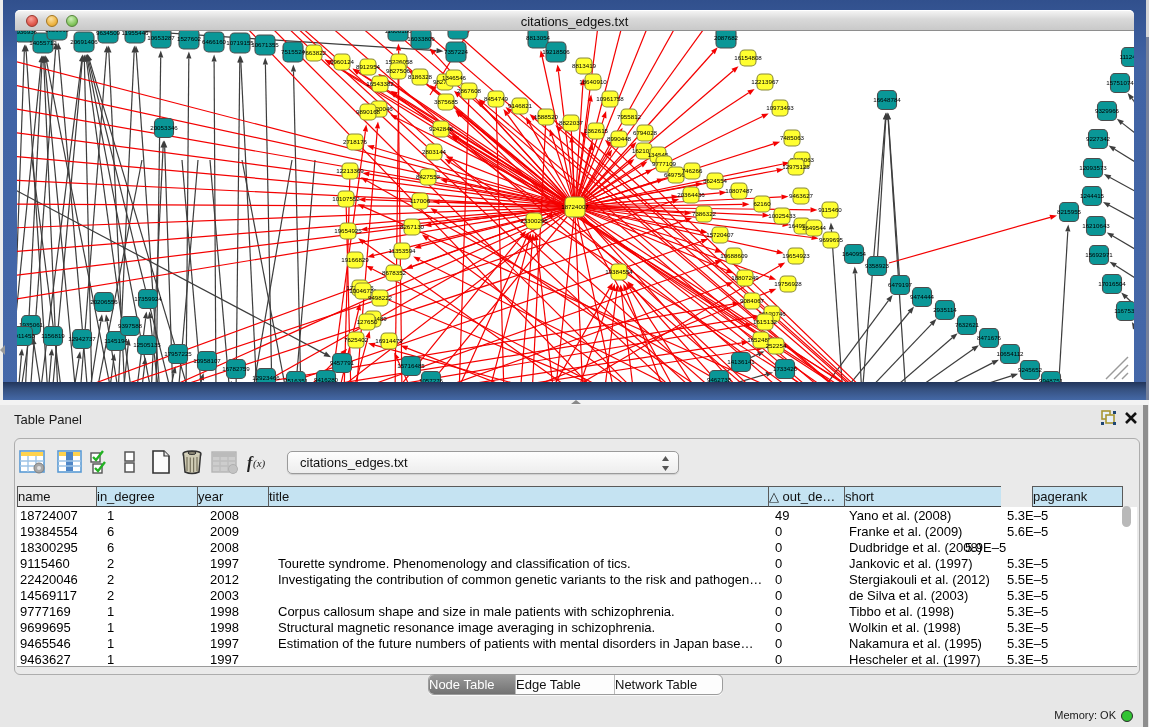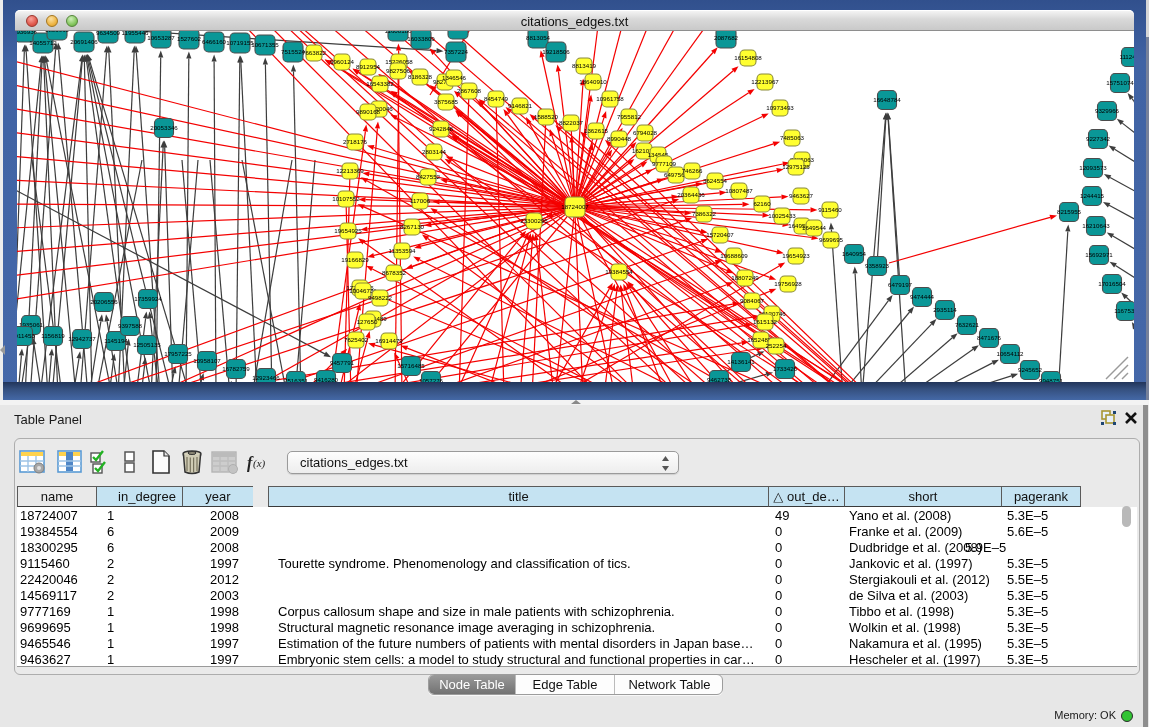--- a/index.html
+++ b/index.html
@@ -25,31 +25,31 @@
 #tpanel{left:0;top:405px;width:1149px;height:322px;background:#e7e7e7}
 #tptitle{left:14px;top:412px;font-size:13px;color:#1a1a1a}
 #rounded{left:14px;top:438px;width:1126px;height:237px;background:#eaeaea;
  border:1px solid #adadad;border-radius:6px}
 #combo{left:287px;top:451px;width:392px;height:23px;border:1px solid #9a9a9a;
  border-radius:5px;background:linear-gradient(#fdfdfd,#ededed);
  font-size:13px;color:#111;line-height:21px;padding-left:12px;
  box-shadow:0 1px 1px rgba(0,0,0,.12)}
 .hdr{position:absolute;top:486px;height:21px;border-top:1px solid #5a5a5a;
  border-bottom:1px solid #3a3a3a;border-left:1px solid #5a5a5a;
- background:#c5e3f2;font-size:13px;color:#111;text-align:center;line-height:20px}
+ background:#c5e3f2;font-size:13px;color:#111;text-align:left;line-height:20px}
 #tbody{left:17px;top:507px;width:1120px;height:160px;background:#fff;
  border-bottom:1px solid #9a9a9a}
 .trow{position:absolute;left:0;top:0;width:1149px;height:16px;font-size:13px;color:#000}
 .trow span{position:absolute;top:1px;white-space:nowrap}
 #vsb{left:1122px;top:506px;width:9px;height:21px;background:#b9b9b9;border-radius:5px}
 
 #tabs{left:428px;top:674px;width:295px;height:21px;border:1px solid #9c9c9c;
  border-radius:6px;background:#fdfdfd;overflow:hidden;font-size:13px;
  box-shadow:0 1px 0 rgba(255,255,255,.7)}
-.tab{position:absolute;top:0;height:21px;line-height:20px;text-align:center}
+.tab{position:absolute;top:0;height:21px;line-height:20px;text-align:left}
 #memory{left:0;top:709px;width:1116px;text-align:right;font-size:11px;color:#1a1a1a}
 #memdot{left:1121px;top:710px;width:12px;height:12px;border-radius:7px;
  background:#31c433;border:1px solid #2c2c2c}
 #rstrip3{left:1143px;top:405px;width:5px;height:322px;background:#8e8e8e}
 #lnotch{left:0;top:345px;width:0;height:0;border-top:5px solid transparent;
  border-bottom:5px solid transparent;border-right:5px solid #9a9a9a}
 </style></head>
 <body>
 <div class="abs" id="desk"></div>
 <div class="abs" id="deskleft"></div>
@@ -869,25 +869,25 @@
 </svg>
 <div class="abs" id="combo">citations_edges.txt
  <svg style="position:absolute;right:8px;top:4px" width="9" height="15">
   <path d="M4.5 0 L8 5 H1 Z" fill="#555"></path>
       <path d="M4.5 15 L1 10 H8 Z" fill="#555"></path>
  </svg>
 </div>
 
 <div class="hdr" style="left:17px;width:79px;background:#e9e9e9">name</div>
 <div class="hdr" style="left:96px;width:101px">in_degree</div>
-<div class="hdr" style="left:182px;width:71px">year</div>
+<div class="hdr" style="left:197px;width:71px">year</div>
 <div class="hdr" style="left:268px;width:500px">title</div>
 <div class="hdr" style="left:768px;width:76px">△ out_de…</div>
 <div class="hdr" style="left:844px;width:157px">short</div>
-<div class="hdr" style="left:1001px;width:80px;border-right:1px solid #5a5a5a">pagerank</div>
+<div class="hdr" style="left:1032px;width:91px;border-right:1px solid #5a5a5a">pagerank</div>
 <div class="abs" id="tbody"></div>
 <div class="trow" style="top:507px">
     <span style="left:20px">18724007</span>
     <span style="left:107px">1</span>
     <span style="left:210px">2008</span>
     <span style="left:775px">49</span>
     <span style="left:849px">Yano et al. (2008)</span>
     <span style="left:1007px">5.3E–5</span>
   </div>
 <div class="trow" style="top:523px">
@@ -912,20 +912,21 @@
     <span style="left:210px">1997</span>
     <span style="left:278px">Tourette syndrome. Phenomenology and classification of tics.</span>
     <span style="left:775px">0</span>
     <span style="left:849px">Jankovic et al. (1997)</span>
     <span style="left:1007px">5.3E–5</span>
   </div>
 <div class="trow" style="top:571px">
     <span style="left:20px">22420046</span>
     <span style="left:107px">2</span>
     <span style="left:210px">2012</span>
+    <span style="left:278px">Investigating the contribution of common genetic variants to the risk and pathogen…</span>
     <span style="left:775px">0</span>
     <span style="left:849px">Stergiakouli et al. (2012)</span>
     <span style="left:1007px">5.5E–5</span>
   </div>
 <div class="trow" style="top:587px">
     <span style="left:20px">14569117</span>
     <span style="left:107px">2</span>
     <span style="left:210px">2003</span>
     <span style="left:775px">0</span>
     <span style="left:849px">de Silva et al. (2003)</span>
@@ -955,21 +956,20 @@
     <span style="left:210px">1997</span>
     <span style="left:278px">Estimation of the future numbers of patients with mental disorders in Japan base…</span>
     <span style="left:775px">0</span>
     <span style="left:849px">Nakamura et al. (1995)</span>
     <span style="left:1007px">5.3E–5</span>
   </div>
 <div class="trow" style="top:651px">
     <span style="left:20px">9463627</span>
     <span style="left:107px">1</span>
     <span style="left:210px">1997</span>
-    <span style="left:278px">Embryonic stem cells: a model to study structural and functional properties in car…</span>
     <span style="left:775px">0</span>
     <span style="left:849px">Hescheler et al. (1997)</span>
     <span style="left:1007px">5.3E–5</span>
   </div>
 <div class="abs" id="vsb"></div>
 
 <div class="abs" id="tabs">
  <div class="tab" style="left:0;width:86px;background:linear-gradient(#9a9a9a,#6e6e6e);color:#fff">Node Table</div>
  <div class="tab" style="left:86px;width:99px;color:#111;border-left:1px solid #bbb">Edge Table</div>
  <div class="tab" style="left:185px;width:110px;color:#111;border-left:1px solid #bbb">Network Table</div>

